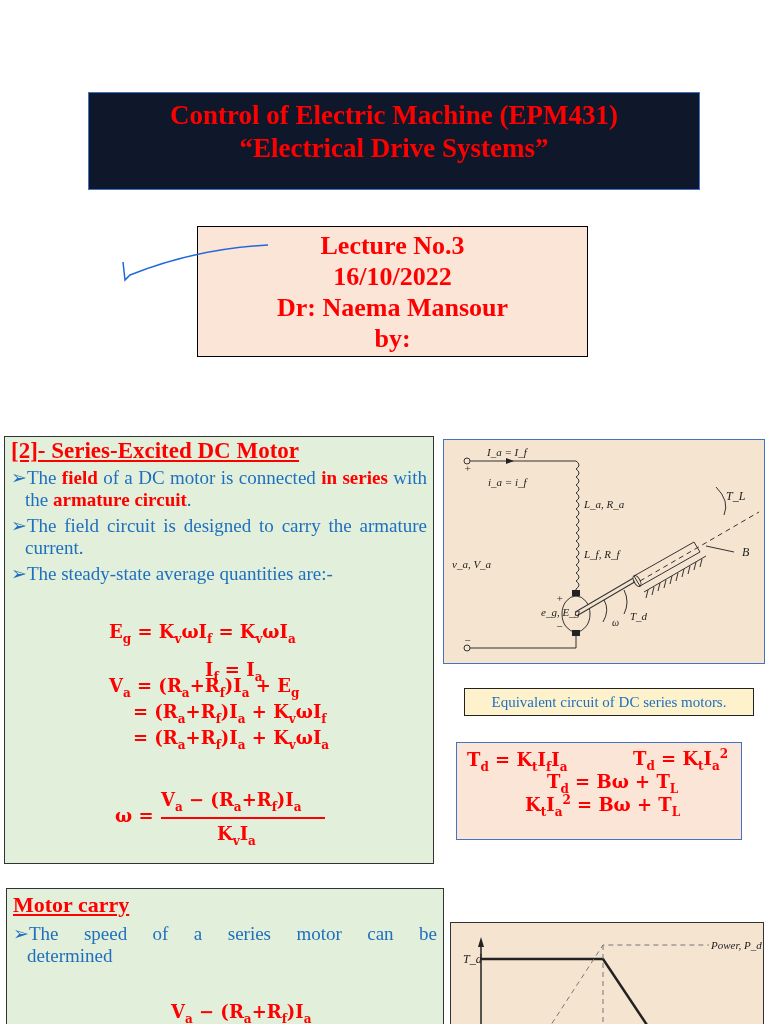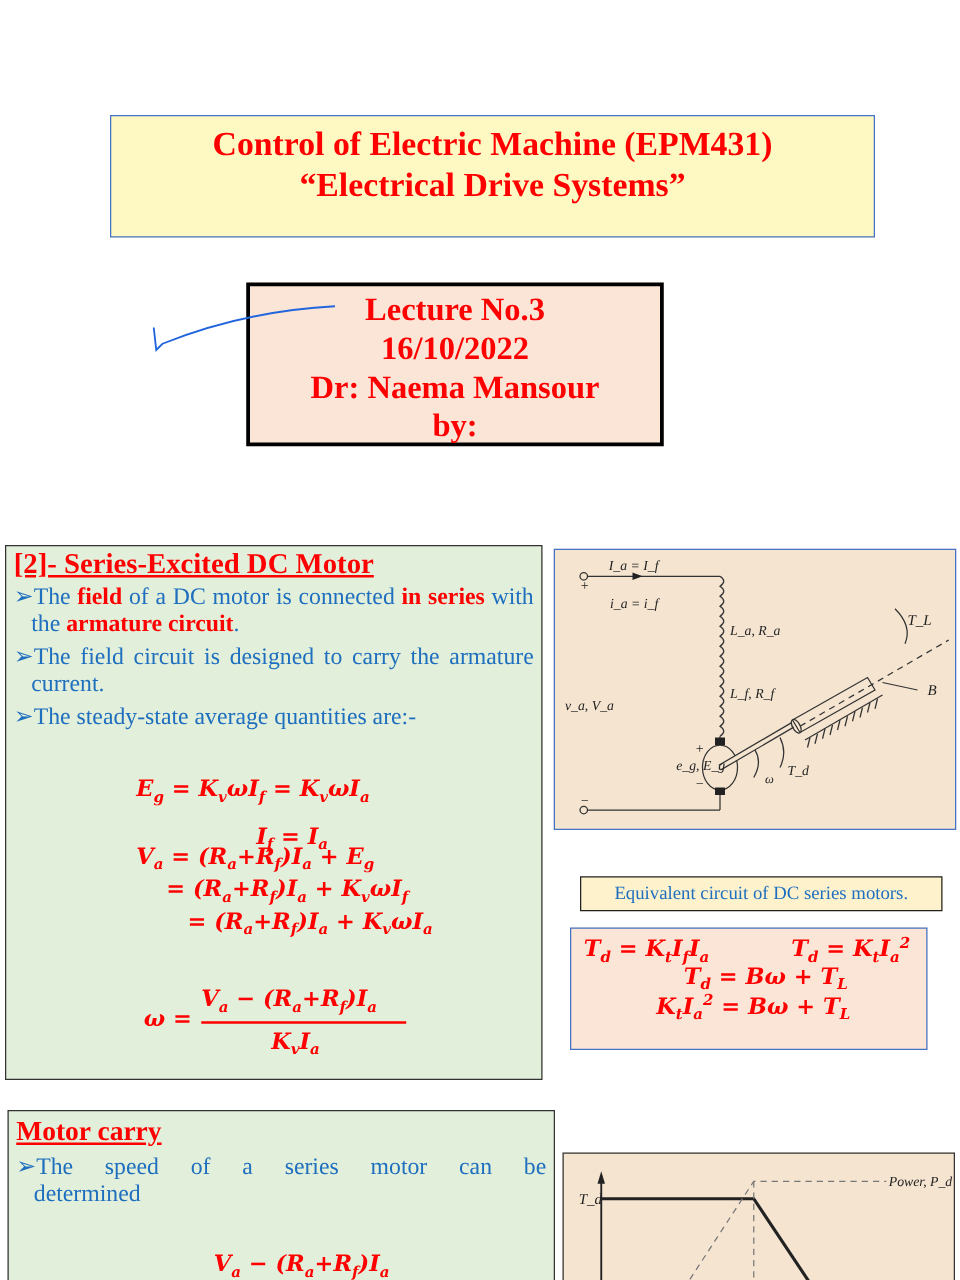--- a/index.html
+++ b/index.html
@@ -6,28 +6,28 @@
   body {
     width: 768px; height: 1024px; overflow: hidden;
     background: #ffffff; position: relative;
     font-family: "Liberation Serif", "DejaVu Serif", serif;
   }
   .abs { position: absolute; box-sizing: border-box; }
 
   
   #title-box {
     left: 88px; top: 92px; width: 612px; height: 98px;
-    background: #fef9c3; border: 1px solid #4472c4;
+    background: #0f172a; border: 1px solid #4472c4;
     text-align: center; padding-top: 6px;
   }
   #title-box .line { font-weight: bold; color: #ff0000; font-size: 27px; line-height: 33px; }
 
   #lecture-box {
-    left: 197px; top: 226px; width: 334px; height: 131px;
-    background: #fbe5d6; border: 3px solid #000000;
+    left: 197px; top: 226px; width: 391px; height: 131px;
+    background: #fbe5d6; border: 1px solid #000000;
     text-align: center; padding-top: 3px;
   }
   #lecture-box .line { font-weight: bold; color: #ff0000; font-size: 26px; line-height: 31px; }
 
   #pen-stroke { left: 110px; top: 235px; width: 170px; height: 60px; }
 
   
   #series-panel {
     left: 4px; top: 436px; width: 430px; height: 428px;
     background: #e2efda; border: 1px solid #333;
@@ -35,34 +35,34 @@
   }
   .heading {
     font-weight: bold; color: #ff0000; font-size: 23px; text-decoration: underline;
     line-height: 24px;
   }
   .bullet { color: #1f6fbf; font-size: 19px; line-height: 22px; text-align: justify;
     padding-left: 14px; text-indent: -14px; margin-top: 4px; }
   .bullet b { color: #ff0000; }
   .arrow { color: #1f6fbf; }
 
-  .eq { font-family: "DejaVu Serif", serif; font-weight: bold; font-style: italic;
+  .eq { font-family: "DejaVu Serif", serif; font-weight: bold; 
     color: #ff0000; font-size: 18px; position: absolute; white-space: nowrap; }
   .eq sub { font-size: 12px; }
   .eq sup { font-size: 12px; }
 
   
   #circuit-fig {
     left: 443px; top: 439px; width: 322px; height: 225px;
     background: #f4e4d0; border: 1px solid #4472c4; text-decoration: underline;
   }
   #caption-box {
     left: 464px; top: 688px; width: 290px; height: 28px;
     background: #fdf2cc; border: 1px solid #222;
-    color: #1f6fbf; font-size: 15px; line-height: 26px; text-align: center; margin-top: 13px;
+    color: #1f6fbf; font-size: 15px; line-height: 26px; text-align: center;
   }
   #torque-box {
     left: 456px; top: 742px; width: 286px; height: 98px;
     background: #fbe5d6; border: 1px solid #4472c4;
   }
 
   
   #speed-panel {
     left: 6px; top: 888px; width: 438px; height: 150px;
     background: #e2efda; border: 1px solid #333;
@@ -103,21 +103,21 @@
     <span class="arrow">➢</span><span>The field circuit is designed to carry the armature current.</span>
   </div>
   <div class="bullet">
     <span class="arrow">➢</span><span>The steady-state average quantities are:-</span>
   </div>
 
   <div class="eq" style="left:104px; top:184px;">E<sub>g</sub> = K<sub>v</sub>ωI<sub>f</sub> = K<sub>v</sub>ωI<sub>a</sub></div>
   <div class="eq" style="left:172px; top:222px;margin-left:28px;">I<sub>f</sub> = I<sub>a</sub></div>
   <div class="eq" style="left:104px; top:238px;">V<sub>a</sub> = (R<sub>a</sub>+R<sub>f</sub>)I<sub>a</sub> + E<sub>g</sub></div>
   <div class="eq" style="left:128px; top:264px;">= (R<sub>a</sub>+R<sub>f</sub>)I<sub>a</sub> + K<sub>v</sub>ωI<sub>f</sub></div>
-  <div class="eq" style="left:128px; top:290px;margin-left:17px;">= (R<sub>a</sub>+R<sub>f</sub>)I<sub>a</sub> + K<sub>v</sub>ωI<sub>a</sub></div>
+  <div class="eq" style="left:128px; top:290px;">= (R<sub>a</sub>+R<sub>f</sub>)I<sub>a</sub> + K<sub>v</sub>ωI<sub>a</sub></div>
 
   <div class="eq" style="left:110px; top:368px;">ω =</div>
   <div class="eq" style="left:156px; top:352px;">V<sub>a</sub> − (R<sub>a</sub>+R<sub>f</sub>)I<sub>a</sub></div>
   <div class="abs" style="left:156px; top:380px; width:164px; height:2px; background:#ff0000;"></div>
   <div class="eq" style="left:212px; top:386px;">K<sub>v</sub>I<sub>a</sub></div>
 </div>
 
 <div id="circuit-fig" class="abs">
   <svg width="320" height="223" viewBox="0 0 320 223">
     <g stroke="#333" stroke-width="1" fill="none">

